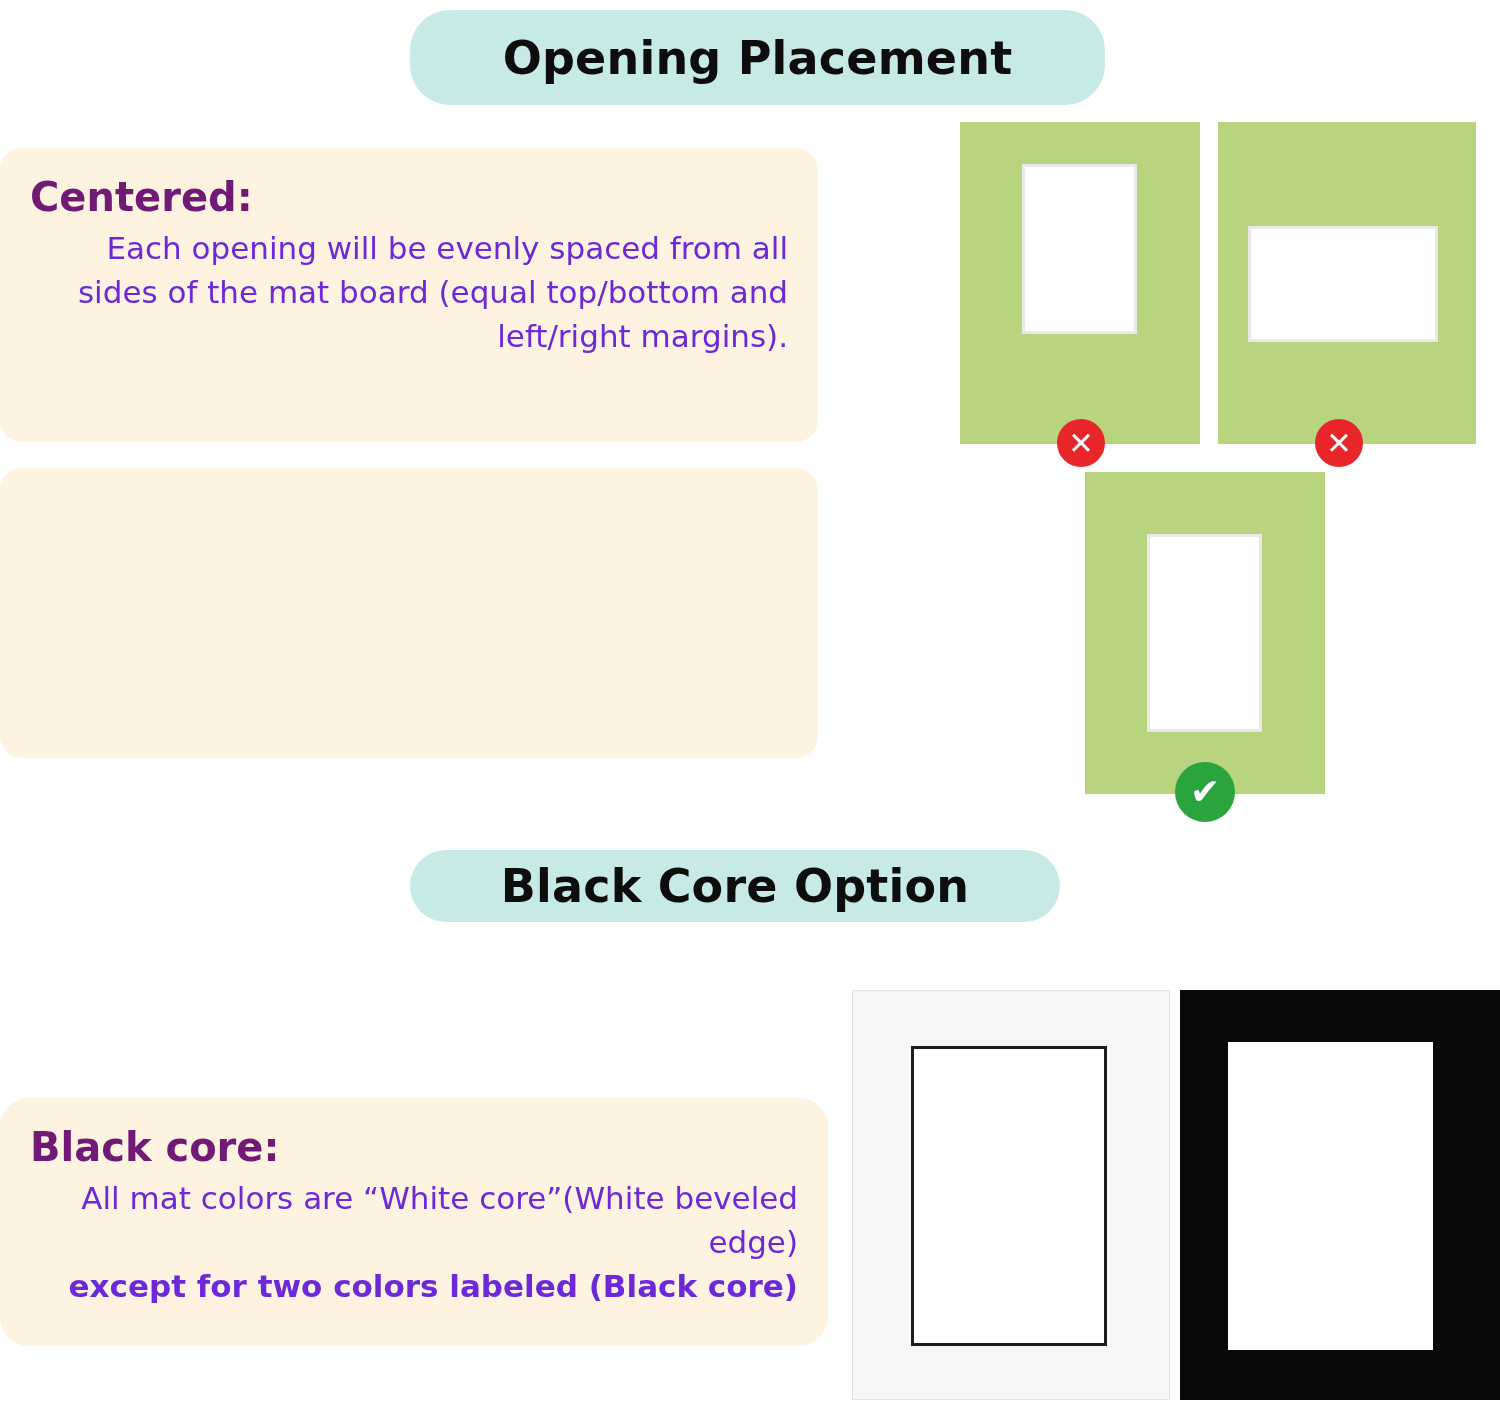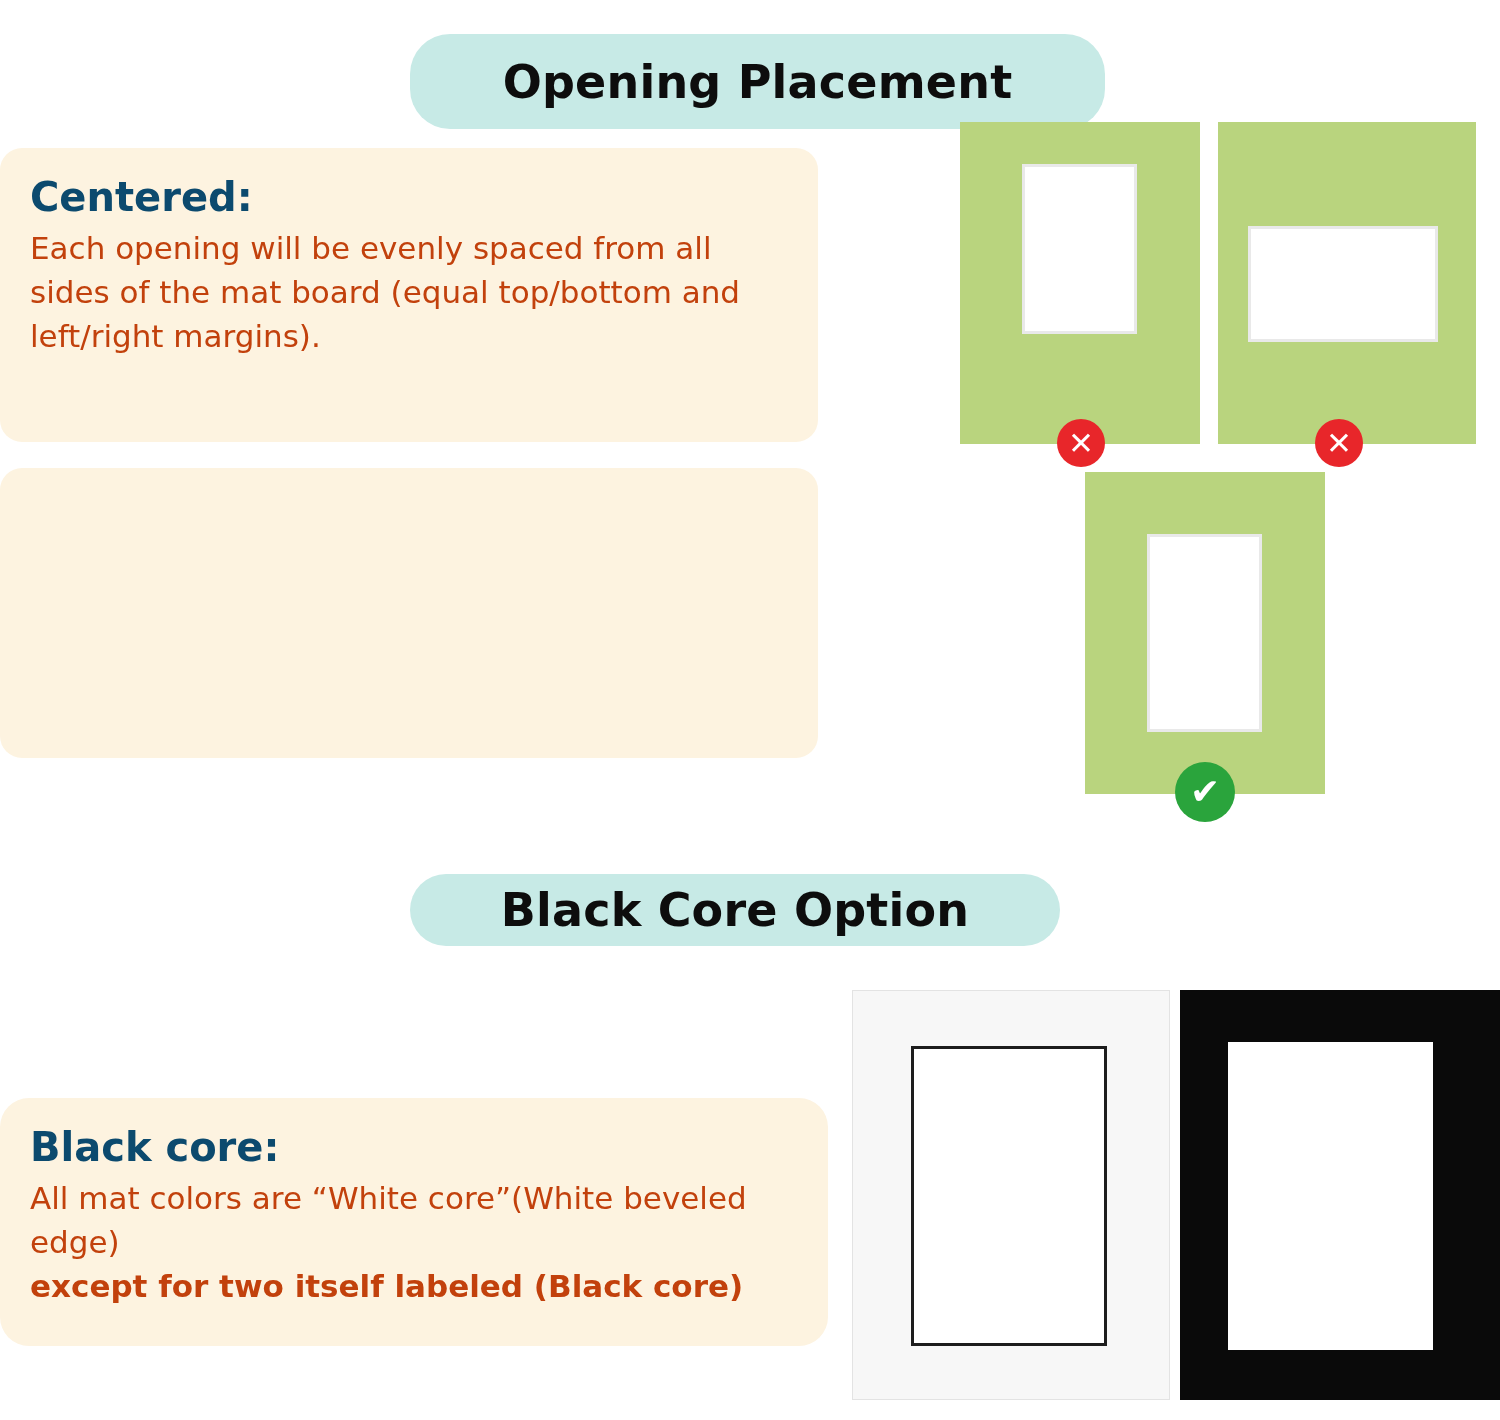--- a/index.html
+++ b/index.html
@@ -19,21 +19,20 @@
   .pill {
     position: absolute;
     background: #c7eae6;
     border-radius: 40px;
     display: flex;
     align-items: center;
     justify-content: center;
     color: #0d0d0d;
     font-weight: bold;
     letter-spacing: 0.2px;
-    margin-top: 24px;
   }
   #pill-opening {
     left: 410px;
     top: 10px;
     width: 695px;
     height: 95px;
     font-size: 46px;
   }
   #pill-blackcore {
     left: 410px;
@@ -45,31 +44,32 @@
 
   
   .card {
     position: absolute;
     background: #fdf3e0;
     border-radius: 22px;
     padding: 26px 30px 30px 30px;
     box-sizing: border-box;
   }
   .card-title {
-    color: #0c4a6e;
+    color: #701a75;
     font-weight: bold;
     font-size: 40px;
     margin: 0 0 6px 0;
     line-height: 1.15;
   }
   .card-body {
-    color: #c2410c;
+    color: #6d28d9;
     font-size: 31px;
     line-height: 1.42;
     margin: 0;
+    text-align: right;
   }
   .card-body .bold {
     font-weight: bold;
   }
 
   #card-centered {
     left: 0px;
     top: 148px;
     width: 818px;
     height: 294px;
@@ -203,21 +203,21 @@
   <div class="opening"></div>
 </div>
 <div class="badge badge-check" id="badge-c">✔</div>
 
 <div class="pill" id="pill-blackcore">Black Core Option</div>
 
 <div class="card" id="card-blackcore">
   <p class="card-title">Black core:</p>
   <p class="card-body">
     <span>All mat colors are “White core”(White beveled edge)</span><br>
-    <span class="bold">except for two itself labeled (Black core)</span>
+    <span class="bold">except for two colors labeled (Black core)</span>
   </p>
 </div>
 
 <div class="mat" id="mat-white">
   <div class="opening"></div>
 </div>
 <div class="mat" id="mat-black">
   <div class="opening"></div>
 </div>
 

